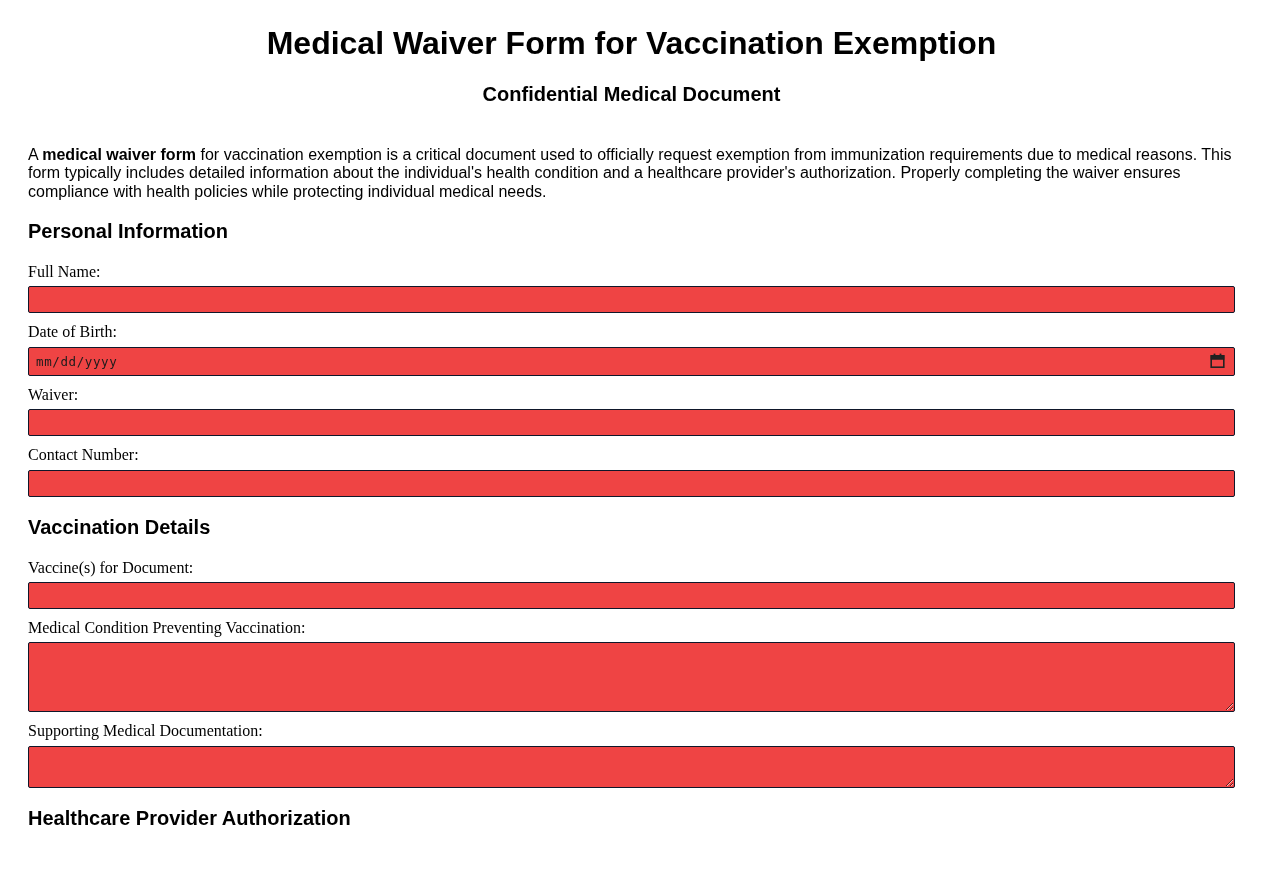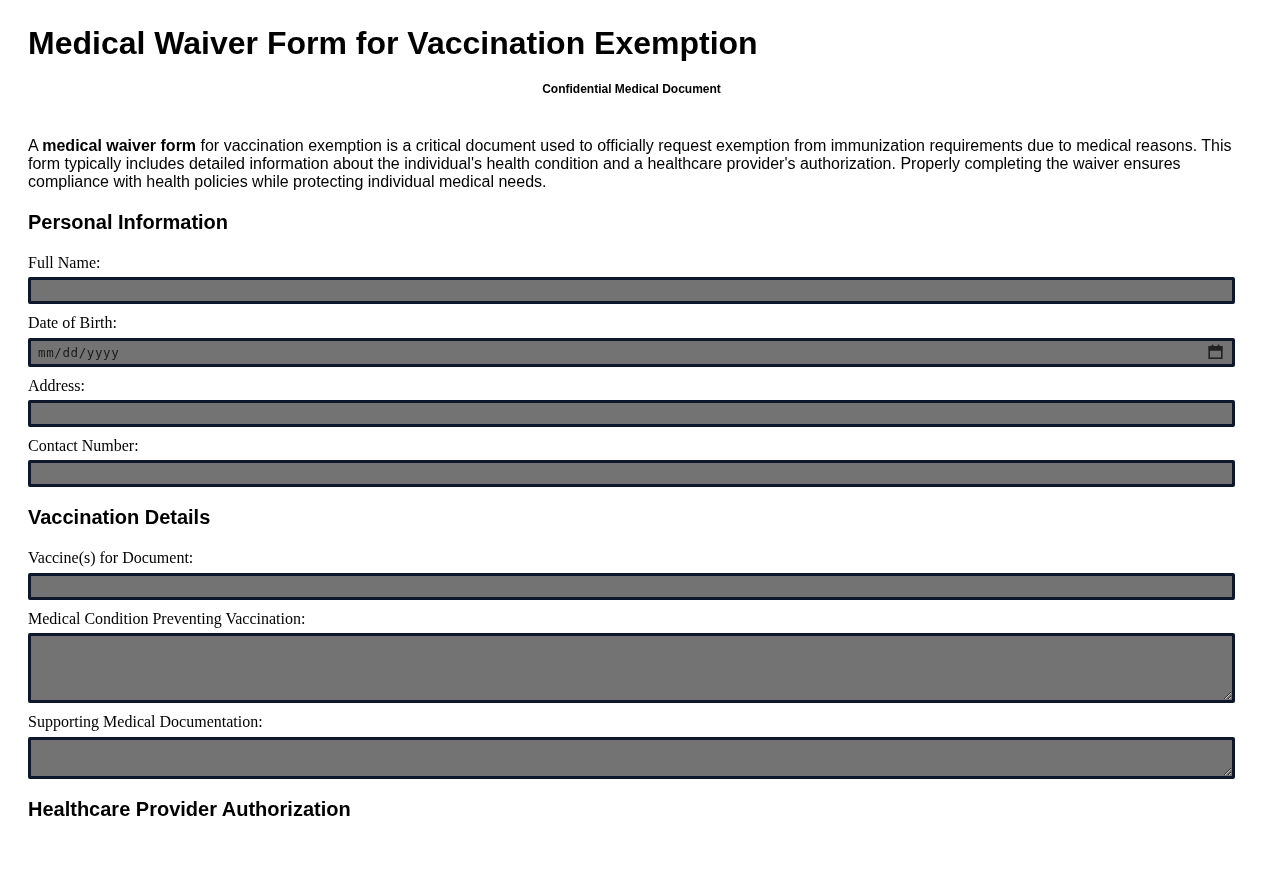--- a/index.html
+++ b/index.html
@@ -18,25 +18,26 @@
   }
   .page {
     padding: 8px 28px 0 28px;
     width: 1263px;
     height: 882px;
     overflow: hidden;
   }
   h1.form-title {
     font-size: 32px;
     font-weight: bold;
+    text-align: center;
     margin: 17px 0 21px 0;
     line-height: 1.15;
   }
   .form-subtitle {
-    font-size: 12px;
+    font-size: 20px;
     font-weight: bold;
     text-align: center;
     margin: 0 0 40px 0;
     line-height: 1.15;
   }
   p.intro {
     margin: 16px 0;
     line-height: 1.15;
   }
   p.intro b { font-weight: bold; }
@@ -49,23 +50,23 @@
   label.field-label {
     display: block;
     margin: 0;
     line-height: 1.15;
     font-family: Liberation Serif, serif;
   }
   input.text-input, .date-input, textarea.area-input {
     display: block;
     width: 100%;
     margin: 5px 0 10px 0;
-    border: 3px solid #0f172a;
+    border: 1px solid #0f172a;
     border-radius: 2px;
-    background: #737373;
+    background: #ef4444;
     font-family: "Liberation Sans", sans-serif;
     font-size: 14px;
     padding: 1px 6px;
   }
   input.text-input { height: 27px; }
   .date-input {
     height: 29px;
     display: flex;
     align-items: center;
     justify-content: space-between;
@@ -103,21 +104,21 @@
     <div class="date-input">
       <span class="date-placeholder">mm/dd/yyyy</span>
       <svg class="calendar-icon" viewBox="0 0 17 16" xmlns="http://www.w3.org/2000/svg">
         <rect x="2.2" y="2.8" width="12.6" height="11.4" fill="none" stroke="#222222" stroke-width="1.6"></rect>
         <rect x="2.2" y="2.8" width="12.6" height="3.4" fill="#222222" stroke="#222222" stroke-width="1"></rect>
         <rect x="4.6" y="0.6" width="1.8" height="3.2" fill="#222222"></rect>
         <rect x="10.6" y="0.6" width="1.8" height="3.2" fill="#222222"></rect>
       </svg>
     </div>
 
-    <label class="field-label">Address:</label>
+    <label class="field-label">Waiver:</label>
     <input class="text-input" type="text" value="" style="">
 
     <label class="field-label">Contact Number:</label>
     <input class="text-input" type="text" value="" style="">
   </div>
 
   <div class="section">
     <h2 class="section-heading">Vaccination Details</h2>
 
     <label class="field-label">Vaccine(s) for Document:</label>

